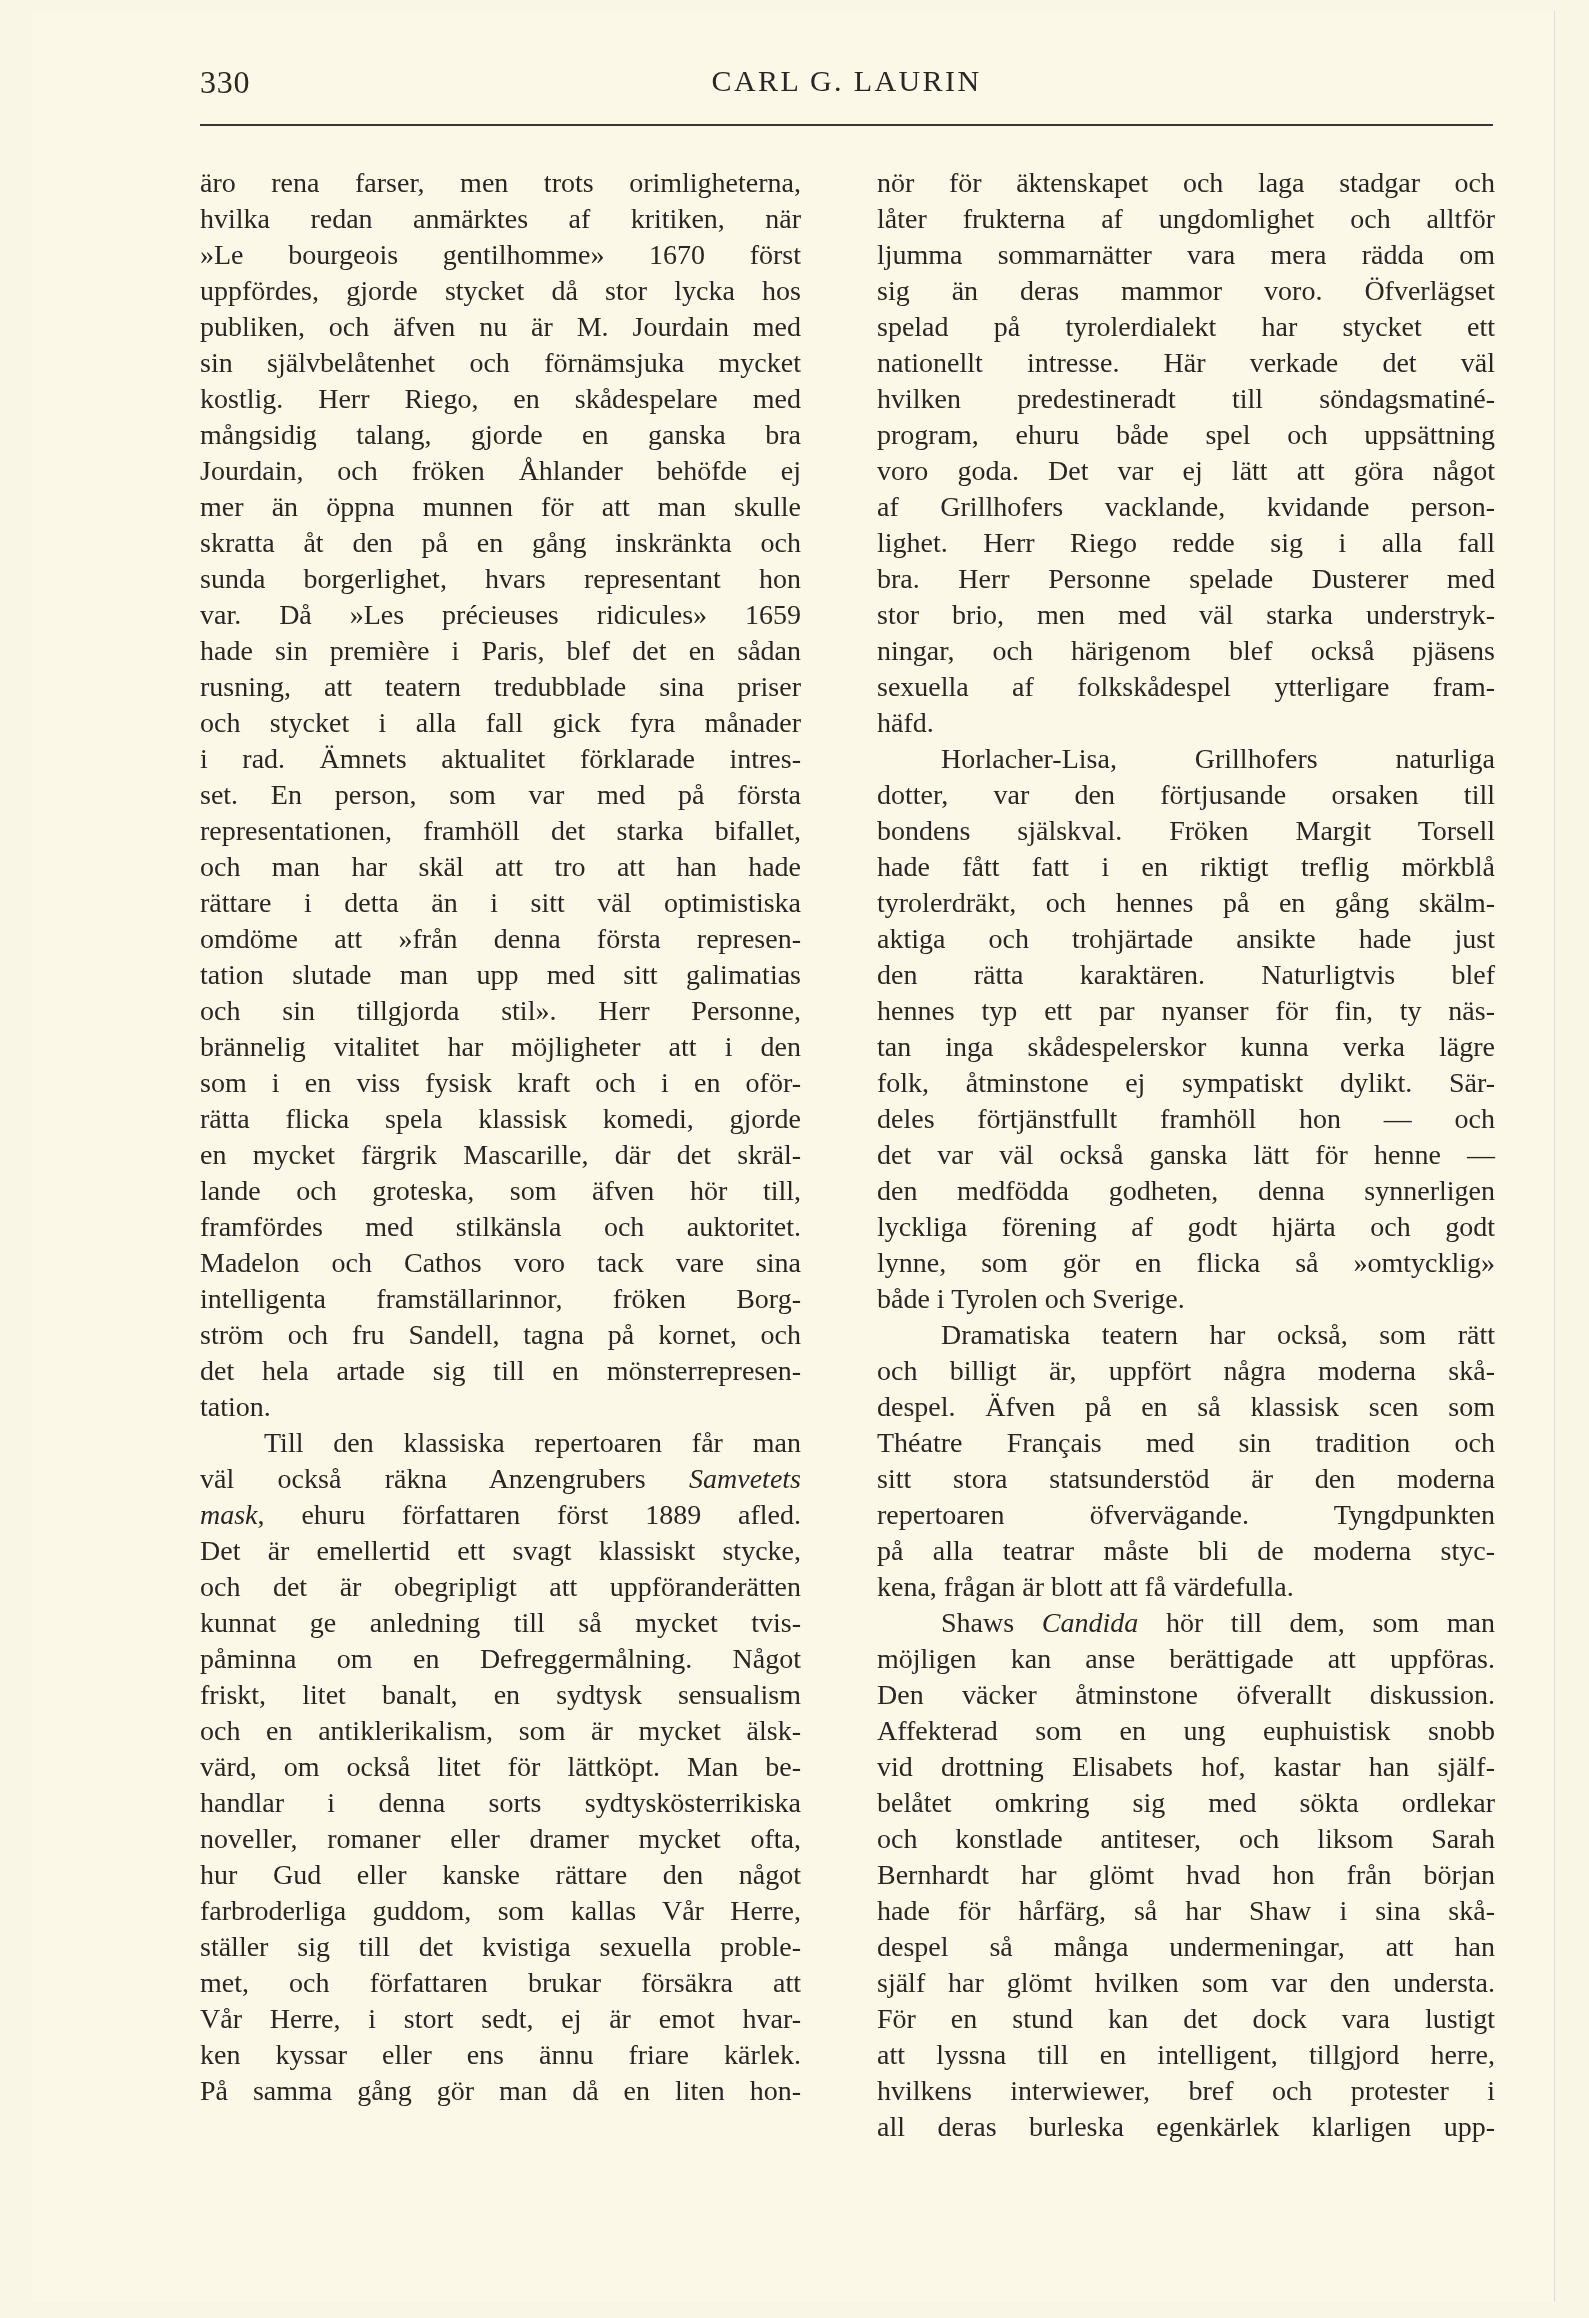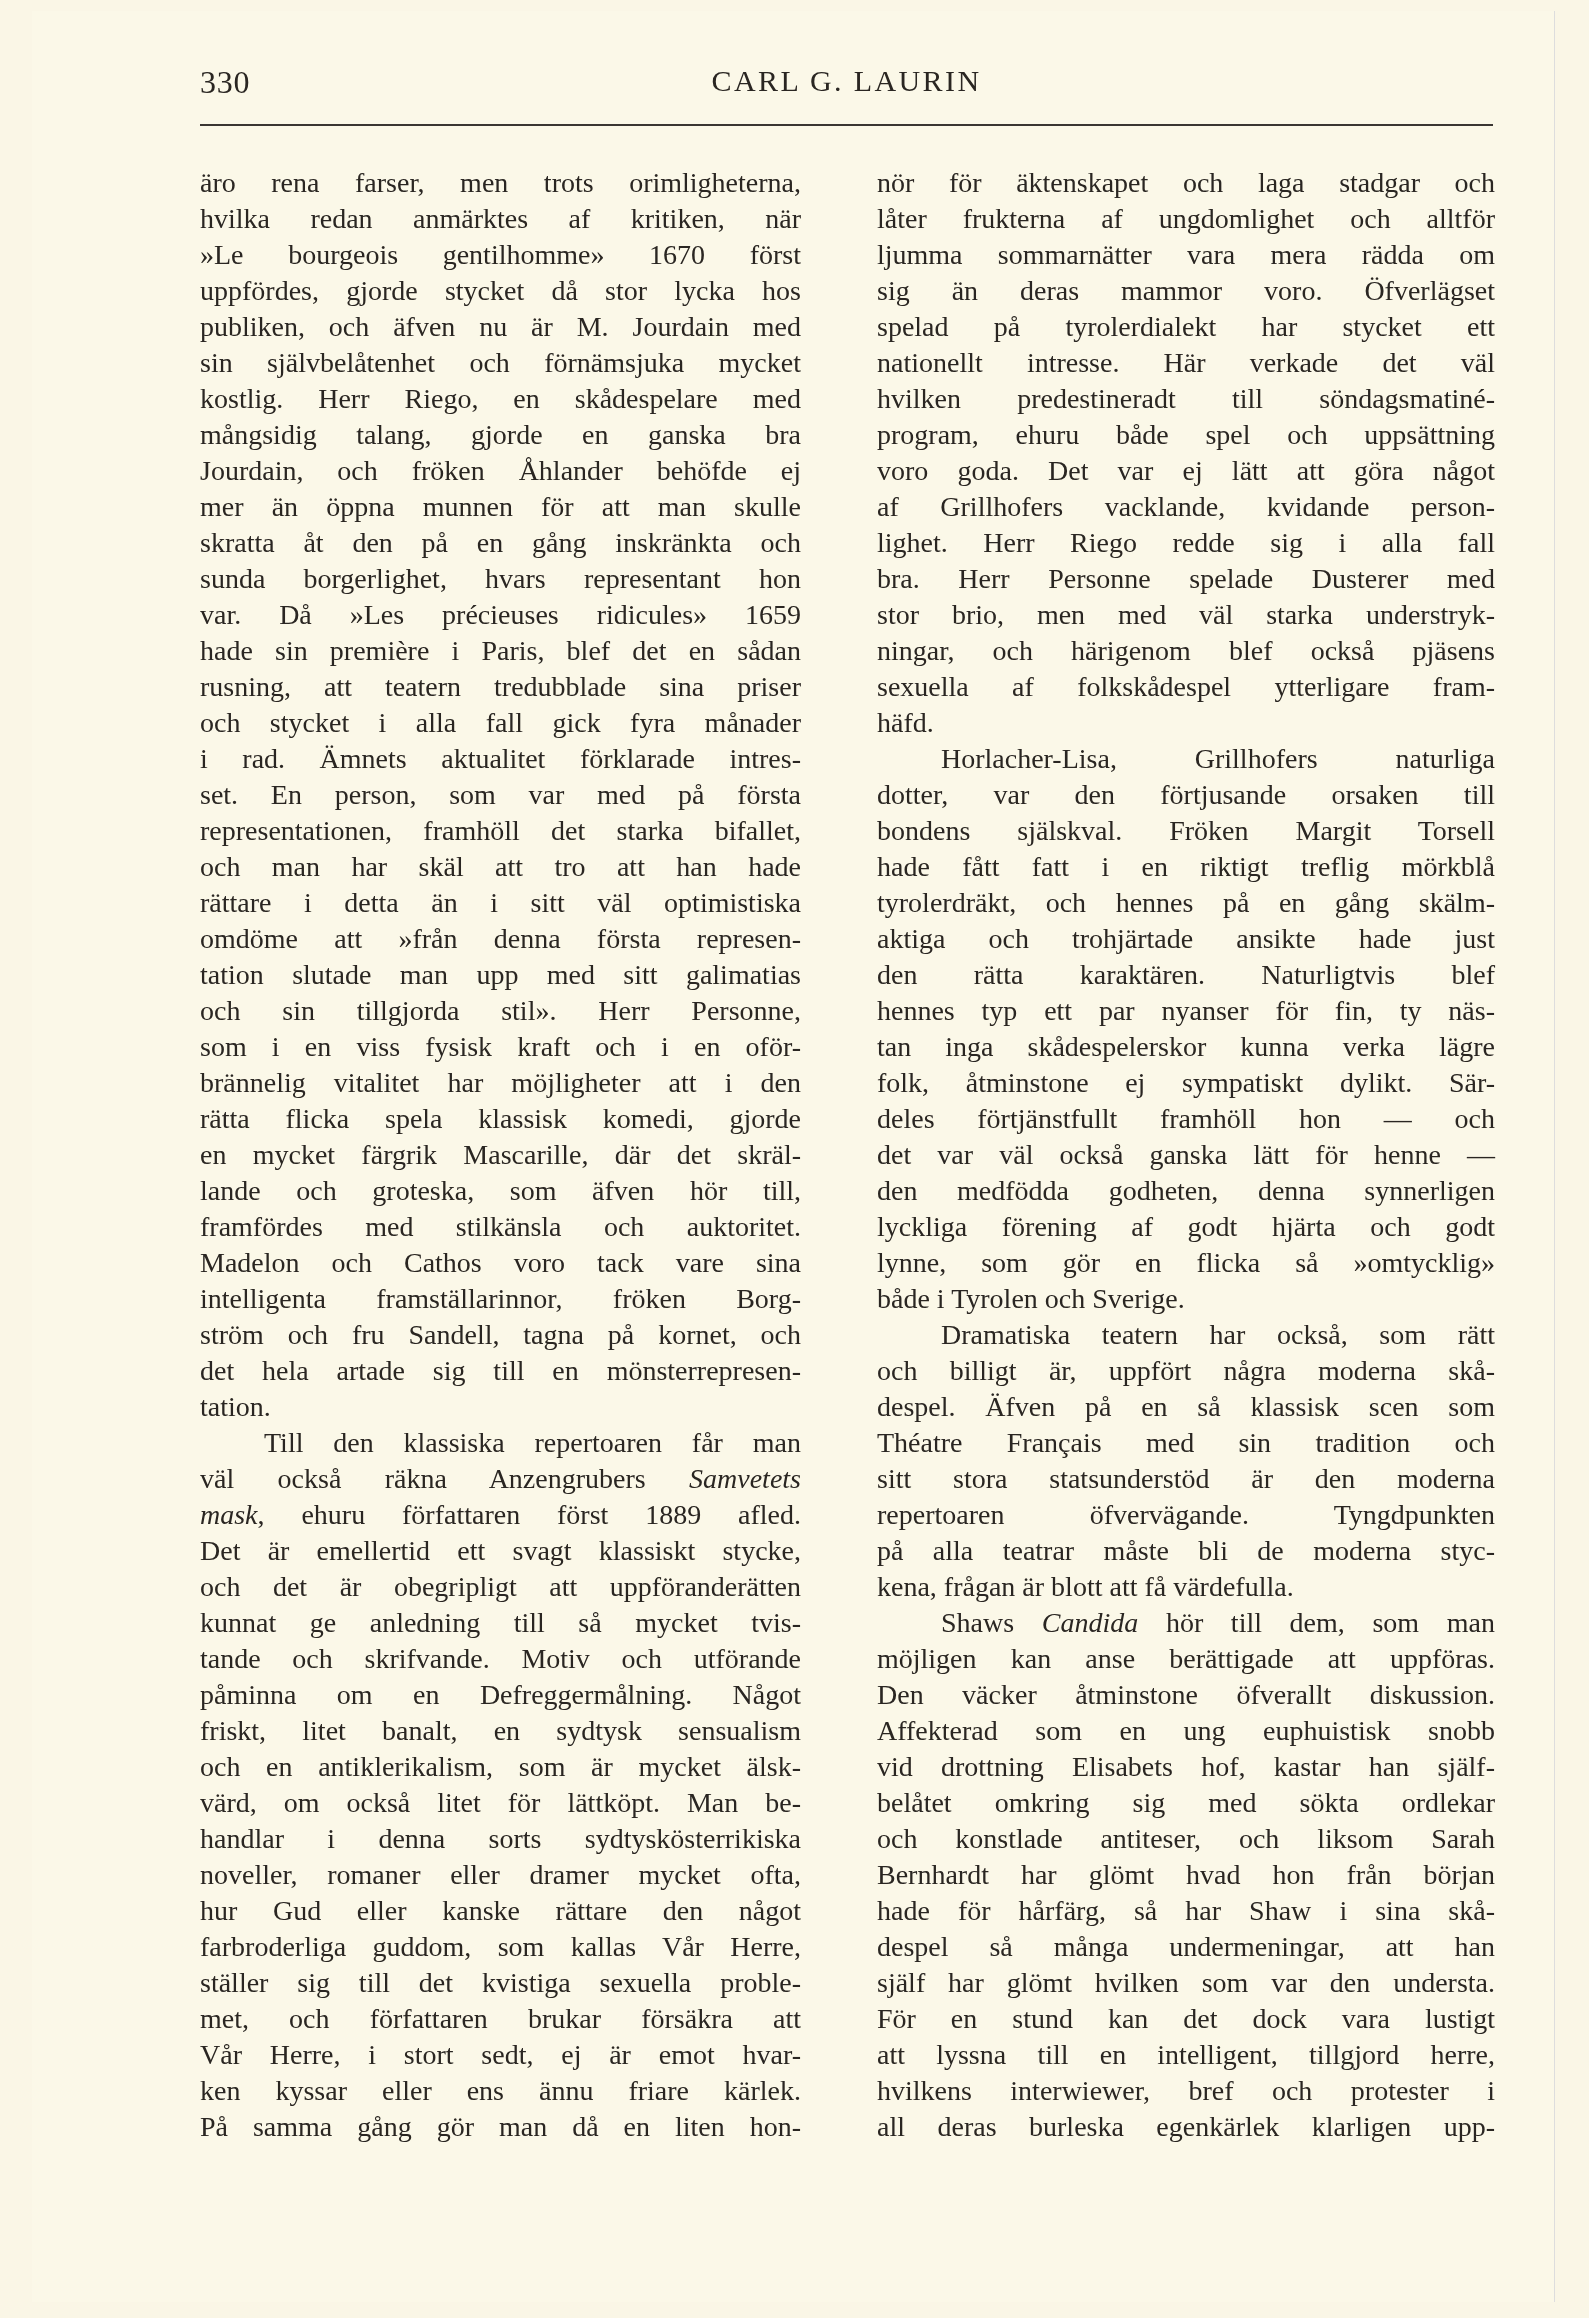--- a/index.html
+++ b/index.html
@@ -73,38 +73,37 @@
     <span class="line">rusning, att teatern tredubblade sina priser</span>
     <span class="line">och stycket i alla fall gick fyra månader</span>
     <span class="line">i rad. Ämnets aktualitet förklarade intres-</span>
     <span class="line">set. En person, som var med på första</span>
     <span class="line">representationen, framhöll det starka bifallet,</span>
     <span class="line">och man har skäl att tro att han hade</span>
     <span class="line">rättare i detta än i sitt väl optimistiska</span>
     <span class="line">omdöme att »från denna första represen-</span>
     <span class="line">tation slutade man upp med sitt galimatias</span>
     <span class="line">och sin tillgjorda stil». Herr Personne,</span>
+    <span class="line">brännelig vitalitet har möjligheter att i den</span>
     <span class="line">som i en viss fysisk kraft och i en oför-</span>
-    <span class="line">brännelig vitalitet har möjligheter att i den</span>
     <span class="line">rätta flicka spela klassisk komedi, gjorde</span>
     <span class="line">en mycket färgrik Mascarille, där det skräl-</span>
     <span class="line">lande och groteska, som äfven hör till,</span>
     <span class="line">framfördes med stilkänsla och auktoritet.</span>
     <span class="line">Madelon och Cathos voro tack vare sina</span>
     <span class="line">intelligenta framställarinnor, fröken Borg-</span>
     <span class="line">ström och fru Sandell, tagna på kornet, och</span>
     <span class="line">det hela artade sig till en mönsterrepresen-</span>
     <span class="line last">tation.</span>
     <span class="line indent">Till den klassiska repertoaren får man</span>
     <span class="line"><span>väl också räkna Anzengrubers </span><span class="it">Samvetets</span><span></span></span>
     <span class="line"><span></span><span class="it">mask</span><span>, ehuru författaren först 1889 afled.</span></span>
     <span class="line">Det är emellertid ett svagt klassiskt stycke,</span>
     <span class="line">och det är obegripligt att uppföranderätten</span>
     <span class="line">kunnat ge anledning till så mycket tvis-</span>
-    <span class="line">tande och skrifvande. Motiv och utförande</span>
     <span class="line">påminna om en Defreggermålning. Något</span>
     <span class="line">friskt, litet banalt, en sydtysk sensualism</span>
     <span class="line">och en antiklerikalism, som är mycket älsk-</span>
     <span class="line">värd, om också litet för lättköpt. Man be-</span>
     <span class="line">handlar i denna sorts sydtyskösterrikiska</span>
     <span class="line">noveller, romaner eller dramer mycket ofta,</span>
     <span class="line">hur Gud eller kanske rättare den något</span>
     <span class="line">farbroderliga guddom, som kallas Vår Herre,</span>
     <span class="line">ställer sig till det kvistiga sexuella proble-</span>
     <span class="line">met, och författaren brukar försäkra att</span>

